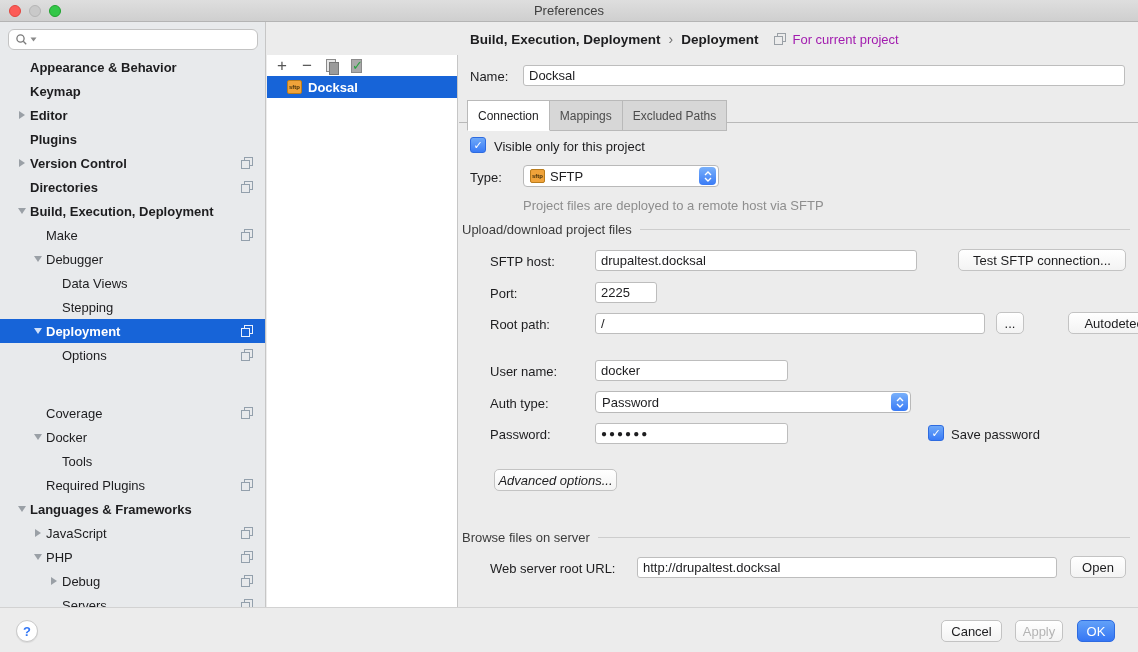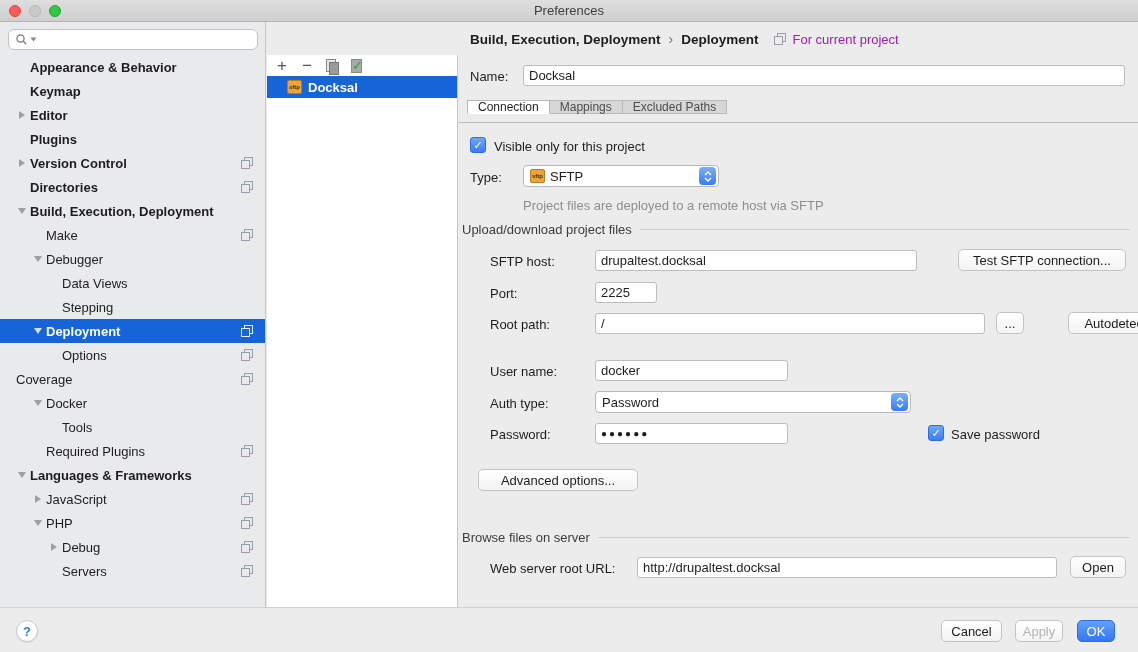--- a/index.html
+++ b/index.html
@@ -85,21 +85,21 @@
   .stepper { width:17px; height:18px; border-radius:4px; background:linear-gradient(#79b0fa,#3a7bf6);
     display:flex; flex-direction:column; align-items:center; justify-content:center; gap:1px; flex:0 0 17px; }
   .cb { position:absolute; width:16px; height:16px; border-radius:3px; background:linear-gradient(#6fa9f8,#3a7bf6);
     border:1px solid #2e6be0; color:#fff; font-size:11px; font-weight:bold; display:flex; align-items:center; justify-content:center; }
   .section { position:absolute; display:flex; align-items:center; gap:8px; width:668px; }
   .section .sec-title { font-size:13px; color:#3c3c3c; white-space:nowrap; }
   .section .sec-line { flex:1; height:1px; background:#cdcdcd; }
 
   
   #tab-strip { position:absolute; left:8px; top:45px; display:flex; height:23px; z-index:2; }
-  .tab { height:14px; padding:0 10px; display:flex; align-items:center; font-size:12px; color:#4c4c4c;
+  .tab { height:31px; padding:0 10px; display:flex; align-items:center; font-size:12px; color:#4c4c4c;
     background:#d7d7d7; border:1px solid #b9b9b9; border-left:none; cursor:default; }
   .tab:first-child { border-left:1px solid #b9b9b9; }
   .tab.active { background:#ffffff; color:#1d1d1f; border-bottom:1px solid #ffffff; }
   #tab-underline { position:absolute; left:0; top:67px; width:679px; height:1px; background:#b9b9b9; z-index:1; }
 
   
   #footer { position:absolute; left:0; top:607px; width:1138px; height:45px; background:#ececec; border-top:1px solid #d2d2d2; }
   #help-btn { position:absolute; left:16px; top:12px; width:22px; height:22px; border-radius:50%;
     background:#fff; border:1px solid #c9c9c9; color:#3478f6; font-size:13px; font-weight:bold;
     display:flex; align-items:center; justify-content:center; box-shadow:0 1px 1px rgba(0,0,0,.08); cursor:default; }
@@ -177,21 +177,21 @@
         <div class="tree-row selected" style="padding-left: 30px;">
           <span class="tree-arrow expanded"></span>
           <span class="tree-label">Deployment</span>
           <span class="pp-icon"></span>
         </div>
         <div class="tree-row" style="padding-left: 46px;">
           <span class="tree-arrow none"></span>
           <span class="tree-label">Options</span>
           <span class="pp-icon"></span>
         </div>
-        <div class="tree-row" style="">
+        <div class="tree-row" style="padding-left: 30px; margin-top: 34px;">
           <span class="tree-arrow none"></span>
           <span class="tree-label">Coverage</span>
           <span class="pp-icon"></span>
         </div>
         <div class="tree-row" style="padding-left: 30px;">
           <span class="tree-arrow expanded"></span>
           <span class="tree-label">Docker</span>
         </div>
         <div class="tree-row" style="padding-left: 46px;">
           <span class="tree-arrow none"></span>
@@ -321,21 +321,21 @@
       </span>
     </div>
 
     <span class="lbl abs" style="left:31px; top:372px;">Password:</span>
     <div class="tfield pwd" style="left:136px; top:368px; width:193px;">●●●●●●</div>
     <div class="cb" style="left:469px; top:370px;">
       <span>✓</span>
     </div>
     <span class="lbl abs" style="left:492px; top:372px;">Save password</span>
 
-    <div class="mac-btn" style="left:19px; top:414px; width:160px;">Advanced options...</div>
+    <div class="mac-btn" style="left:35px; top:414px; width:123px;font-style:italic;">Advanced options...</div>
 
     <div class="section" style="left:3px; top:475px;">
       <span class="sec-title">Browse files on server</span>
       <span class="sec-line"></span>
     </div>
 
     <span class="lbl abs" style="left:31px; top:506px;">Web server root URL:</span>
     <div class="tfield" style="left:178px; top:502px; width:420px;">http://drupaltest.docksal</div>
     <div class="mac-btn" style="left:611px; top:501px; width:56px;">Open</div>
   </div>

